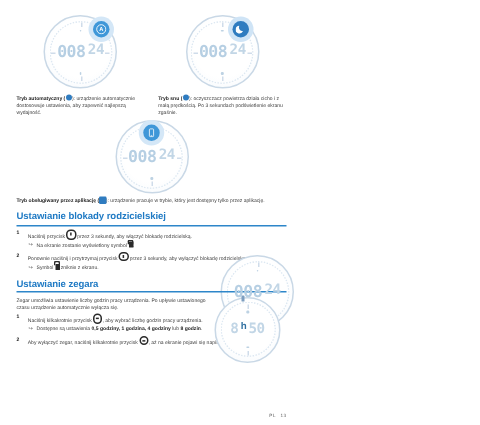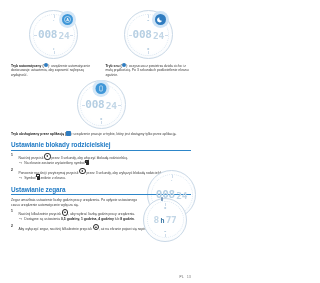--- a/index.html
+++ b/index.html
@@ -71,21 +71,21 @@
   }
   .tick.t-top { width: 0.7px; height: 3px; top: 4px; left: 50%; }
   .tick.t-bot { width: 0.7px; height: 3px; bottom: 4px; left: 50%; }
   .tick.t-left { height: 0.7px; width: 3px; left: 4px; top: 50%; }
   .tick.t-right { height: 0.7px; width: 3px; right: 4px; top: 50%; }
 
   .lcd {
     position: relative;
     z-index: 2;
     display: flex;
-    align-items: flex-end;
+    align-items: flex-start;
     gap: 1.5px;
     font-family: "DejaVu Sans Mono", monospace;
     font-size: 10px;
     font-weight: bold;
     color: #9fc2dc;
     letter-spacing: -0.3px;
     line-height: 1;
   }
   .lcd .big { font-size: 11px; color: #b6cfe3; }
   .lcd .small { font-size: 9.5px; color: #c2d6e6; }
@@ -468,21 +468,21 @@
     <div class="clock-device">
       <div class="device">
         <div class="inner-ring"></div>
         <div class="tick t-top"></div>
         <div class="tick t-bot"></div>
         <div class="dot-mark dot-up"></div>
         <div class="dot-mark dot-dn"></div>
         <div class="lcd">
           <span class="small">8</span>
           <span class="lcd-hr">h</span>
-          <span class="small">77</span>
+          <span class="small">50</span>
         </div>
       </div>
     </div>
 
     <div class="step" style="margin-top:1px;">
       <div class="num">2</div>
       <div class="scontent">
         <div class="body-txt">
           <span>Aby wyłączyć zegar, naciśnij kilkakrotnie przycisk</span>
           <span class="btn-ico fan"></span><span>, aż na ekranie pojawi się napis OFF.</span>

